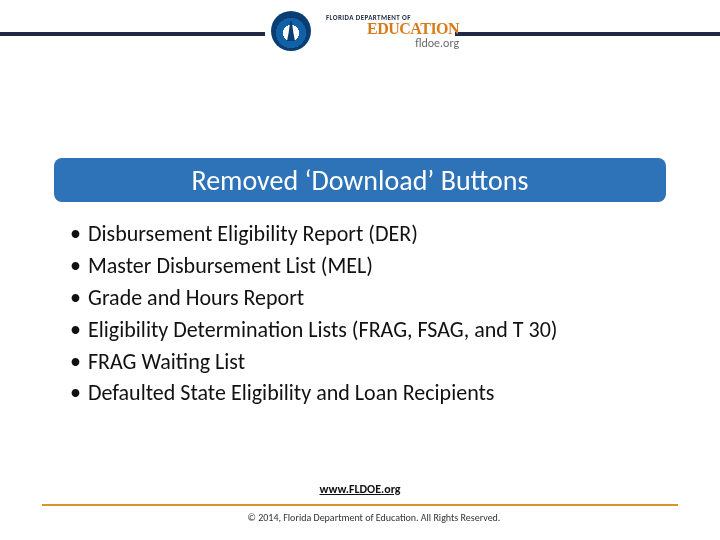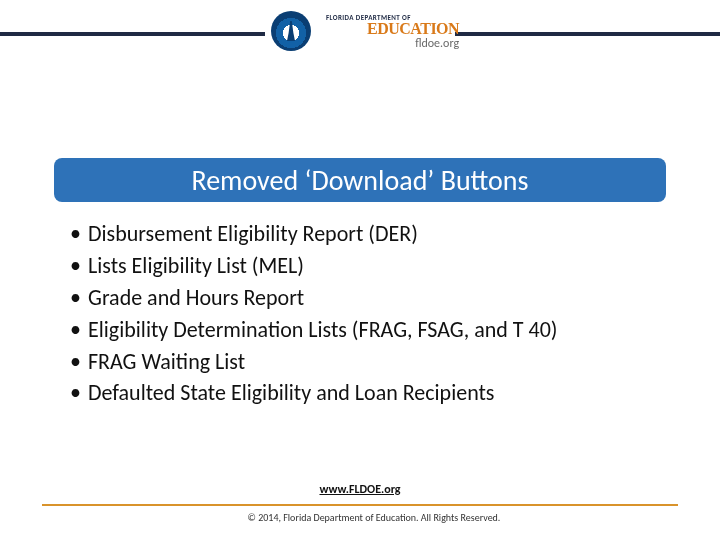--- a/index.html
+++ b/index.html
@@ -82,29 +82,29 @@
     <span>Removed ‘Download’ Buttons</span>
   </div>
 
   <div class="bullets">
     <div class="row">
       <span class="dot">•</span>
       <span class="txt">Disbursement Eligibility Report (DER)</span>
     </div>
     <div class="row">
       <span class="dot">•</span>
-      <span class="txt">Lists Eligibility List (MEL)</span>
+      <span class="txt">Master Disbursement List (MEL)</span>
     </div>
     <div class="row">
       <span class="dot">•</span>
       <span class="txt">Grade and Hours Report</span>
     </div>
     <div class="row">
       <span class="dot">•</span>
-      <span class="txt">Eligibility Determination Lists (FRAG, FSAG, and T 40)</span>
+      <span class="txt">Eligibility Determination Lists (FRAG, FSAG, and T 30)</span>
     </div>
     <div class="row">
       <span class="dot">•</span>
       <span class="txt">FRAG Waiting List</span>
     </div>
     <div class="row">
       <span class="dot">•</span>
       <span class="txt">Defaulted State Eligibility and Loan Recipients</span>
     </div>
   </div>

